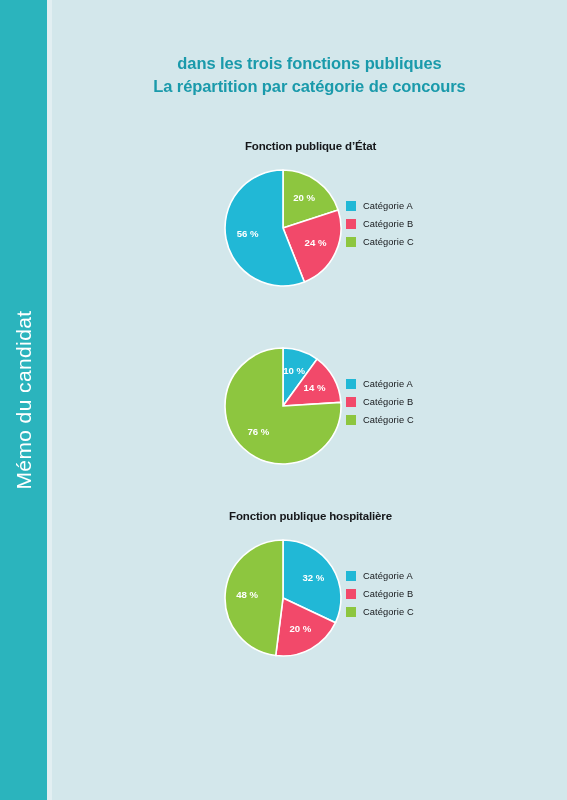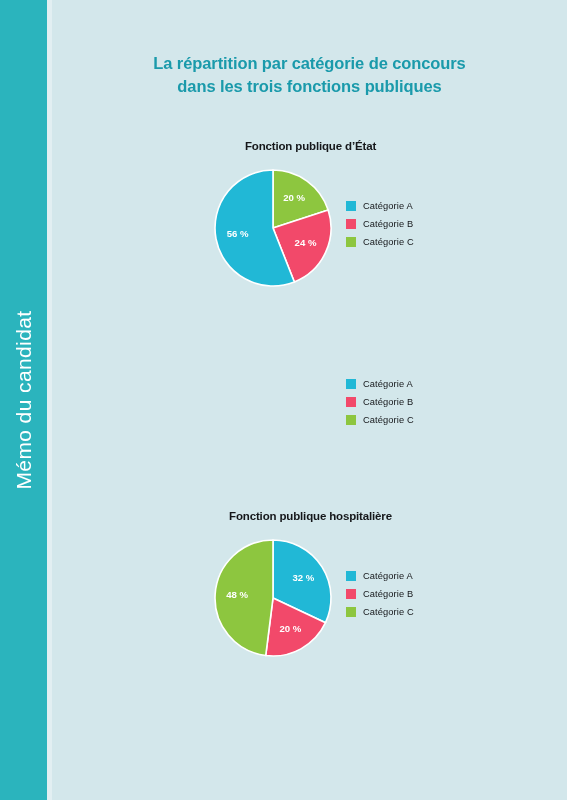--- a/index.html
+++ b/index.html
@@ -98,21 +98,21 @@
     padding-left: 2px;
   }
 
   .chart-body {
     position: relative;
     height: 150px;
   }
 
   .pie-wrap {
     position: absolute;
-    left: 162px;
+    left: 172px;
     top: 17px;
     width: 118px;
     height: 118px;
   }
   .pie-svg {
     display: block;
     width: 118px;
     height: 118px;
     overflow: visible;
   }
@@ -156,22 +156,22 @@
 
 <div id="sidebar"></div>
 <div id="sidebar-accent"></div>
 <div id="sidebar-label">
   <span>Mémo du candidat</span>
 </div>
 
 <div id="content">
 
   <div id="page-title">
+    <span class="tline">dans les trois fonctions publiques</span>
     <span class="tline">La répartition par catégorie de concours</span>
-    <span class="tline">dans les trois fonctions publiques</span>
   </div>
 
   <div class="chart-block b0">
     <div class="chart-title">Fonction publique d’État</div>
     <div class="chart-body">
       <div class="pie-wrap">
         <svg class="pie-svg" viewBox="0 0 118 118">
             <g>
               <path d="M 59 59 L 59.00 1.00 A 58 58 0 0 1 114.16 41.08 Z" fill="#8dc63f" stroke="#ffffff" stroke-width="1.6"></path>
               <path d="M 59 59 L 114.16 41.08 A 58 58 0 0 1 80.35 112.93 Z" fill="#f2496a" stroke="#ffffff" stroke-width="1.6"></path>
@@ -194,20 +194,32 @@
           <div class="legend-row">
             <span class="legend-swatch" style="background: rgb(141, 198, 63);"></span>
             <span class="legend-text">Catégorie C</span>
           </div>
         </div>
     </div>
   </div>
 
   <div class="chart-block b1">
     <div class="chart-body">
+      <div class="pie-wrap">
+        <svg class="pie-svg" viewBox="0 0 118 118">
+            <g>
+              <path d="M 59 59 L 59.00 1.00 A 58 58 0 0 1 93.09 12.08 Z" fill="#21b8d6" stroke="#ffffff" stroke-width="1.6"></path>
+              <path d="M 59 59 L 93.09 12.08 A 58 58 0 0 1 116.89 55.36 Z" fill="#f2496a" stroke="#ffffff" stroke-width="1.6"></path>
+              <path d="M 59 59 L 116.89 55.36 A 58 58 0 1 1 59.00 1.00 Z" fill="#8dc63f" stroke="#ffffff" stroke-width="1.6"></path>
+            </g>
+            <text class="slice-label" x="70.11" y="24.80">10 %</text>
+            <text class="slice-label" x="90.51" y="41.68">14 %</text>
+            <text class="slice-label" x="34.38" y="85.21">76 %</text>
+          </svg>
+      </div>
       <div class="legend">
           <div class="legend-row">
             <span class="legend-swatch" style="background: rgb(33, 184, 214);"></span>
             <span class="legend-text">Catégorie A</span>
           </div>
           <div class="legend-row">
             <span class="legend-swatch" style="background: rgb(242, 73, 106);"></span>
             <span class="legend-text">Catégorie B</span>
           </div>
           <div class="legend-row">

